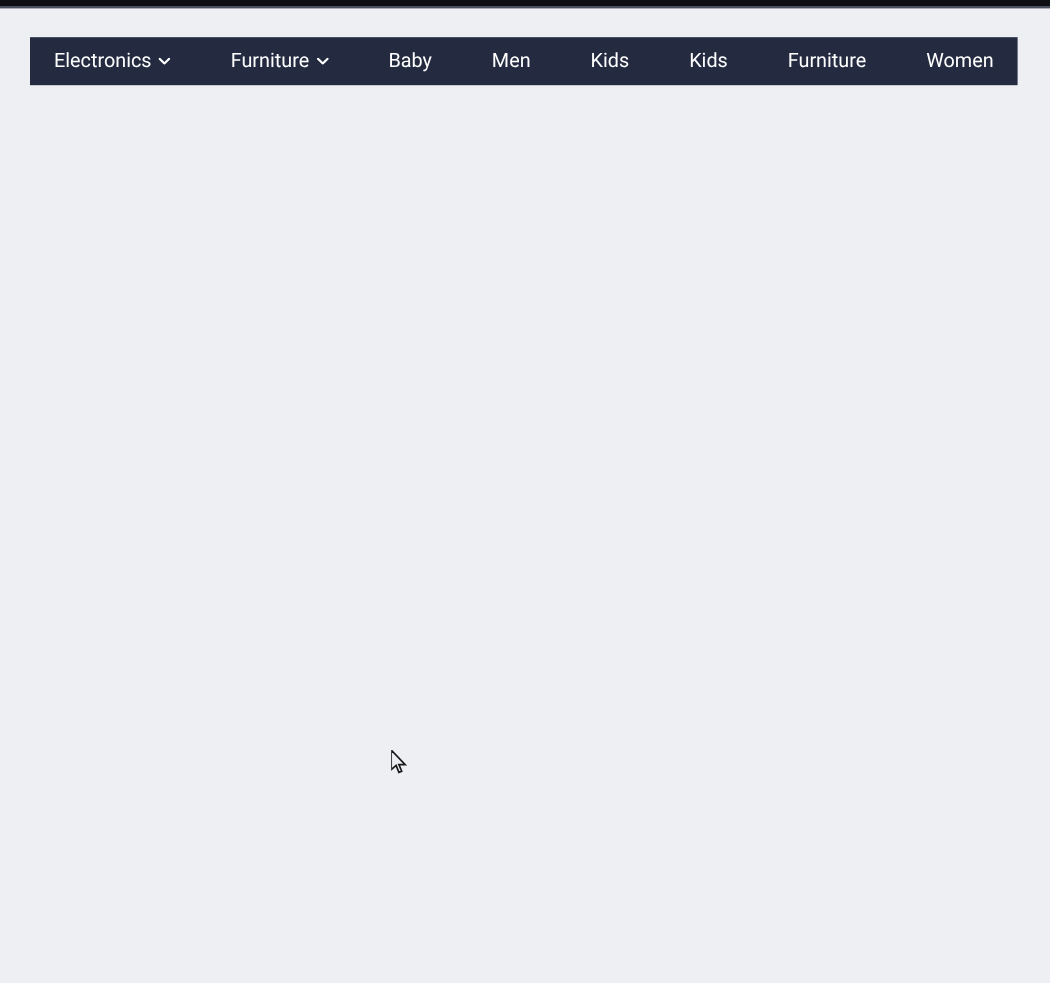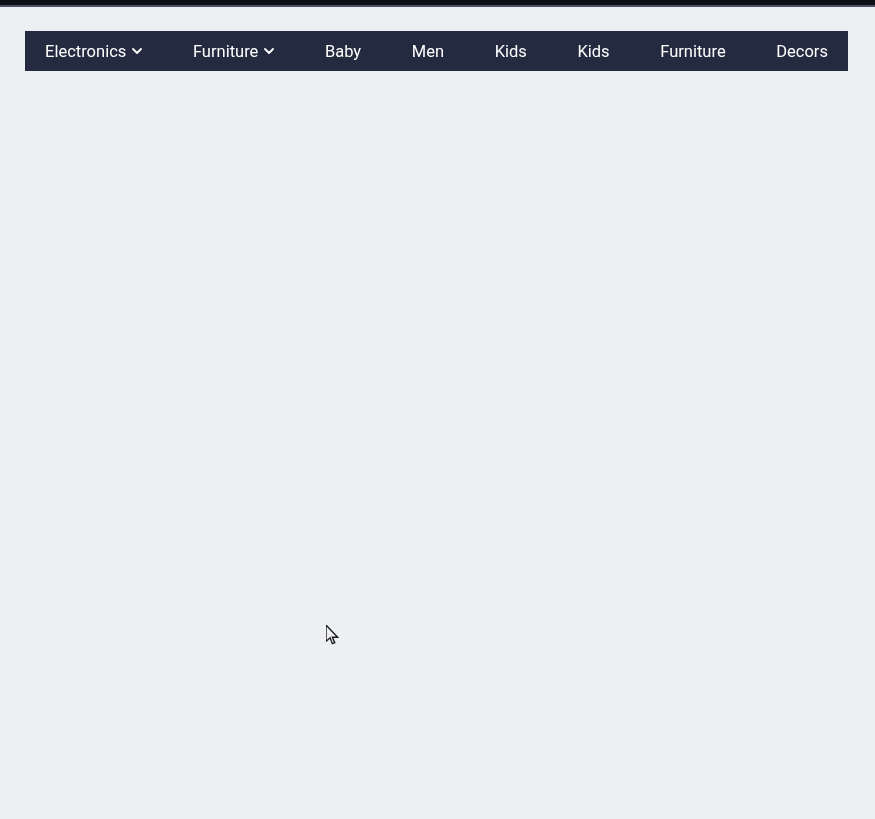--- a/index.html
+++ b/index.html
@@ -104,21 +104,21 @@
     <div class="nav-item">
       <span>Kids</span>
     </div>
     <div class="nav-item">
       <span>Kids</span>
     </div>
     <div class="nav-item">
       <span>Furniture</span>
     </div>
     <div class="nav-item">
-      <span>Decors</span>
+      <span>Women</span>
     </div>
   </nav>
 
 <div class="cursor">
   <svg viewBox="0 0 12 18" xmlns="http://www.w3.org/2000/svg">
     <path d="M0 0 L0 14 L3.5 11 L5.5 16 L7.5 15.2 L5.5 10.5 L10 10.5 Z" fill="none" stroke="#1a1a1a" stroke-width="1.2"></path>
   </svg>
 </div>
 
 </body></html>

